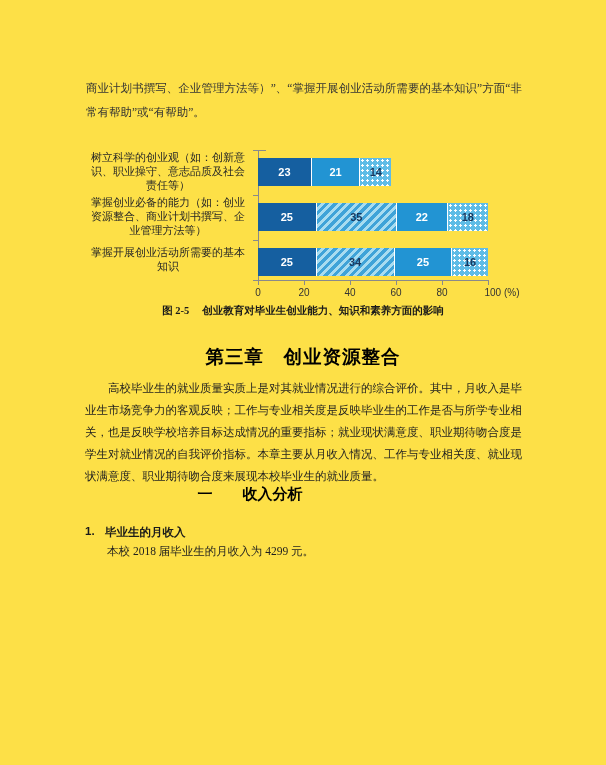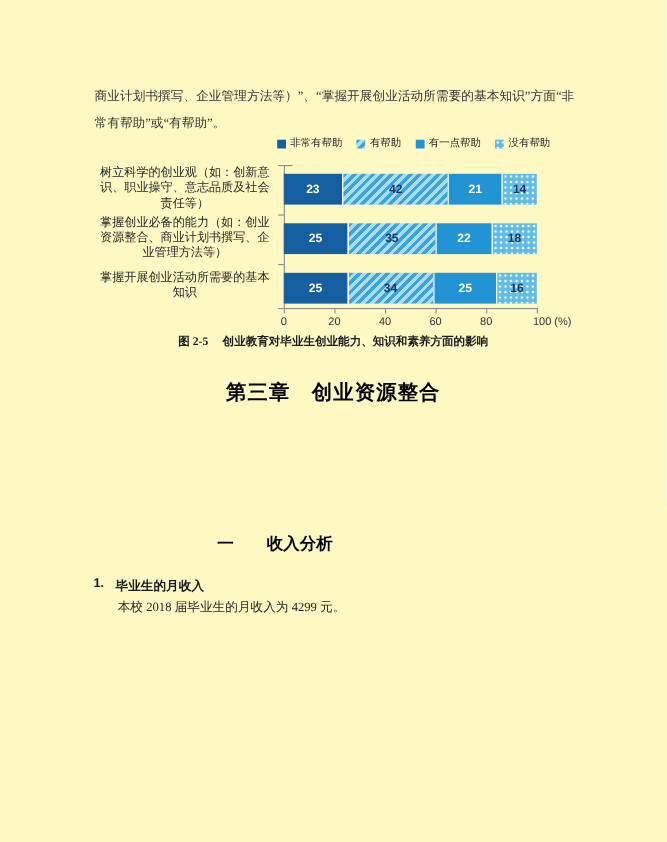--- a/index.html
+++ b/index.html
@@ -1,17 +1,17 @@
 <!DOCTYPE html>
 <html><head>
 <meta charset="utf-8">
 <style>
   html,body{margin:0;padding:0;background:#ffffff;}
   .page{
-    position:relative;width:606px;height:765px;background:#fef9c3;
+    position:relative;width:606px;height:765px;background:#fde047;
     font-family:"Liberation Serif","DejaVu Serif",serif;color:#262626;overflow:hidden;
   }
   
   .intro{
     position:absolute;left:86px;top:76px;width:436px;
     font-size:11.5px;line-height:24px;text-align:justify;color:#333;
   }
   
   .chart{position:absolute;left:86px;top:118px;width:410px;height:190px;}
   .legend{
@@ -78,49 +78,30 @@
   }
 </style>
 </head>
 <body>
 
 <div class="page">
 
   <div class="intro">商业计划书撰写、企业管理方法等）”、“掌握开展创业活动所需要的基本知识”方面“非常有帮助”或“有帮助”。</div>
 
   <div class="chart">
-    <div class="legend">
-        <span class="legend-item">
-          <span class="legend-swatch pat-solid" style="--c: #155fa0;"></span>
-          <span>非常有帮助</span>
-        </span>
-        <span class="legend-item">
-          <span class="legend-swatch pat-stripes" style="--c: #3fa3d8;"></span>
-          <span>有帮助</span>
-        </span>
-        <span class="legend-item">
-          <span class="legend-swatch pat-solid" style="--c: #2294d3;"></span>
-          <span>有一点帮助</span>
-        </span>
-        <span class="legend-item">
-          <span class="legend-swatch pat-dots" style="--c: #5fbce6;"></span>
-          <span>没有帮助</span>
-        </span>
-      </div>
     <div class="plot">
       <div class="axis-y"></div>
       <div class="axis-x"></div>
       <div class="ytick inner" style="top:0"></div>
       <div class="ytick" style="top:0"></div>
       <div class="ytick" style="top:45px"></div>
       <div class="ytick" style="top:90px"></div>
       <div class="ytick" style="top:130px"></div>
     <div class="bar-row" style="top: 8px;">
           <div class="seg pat-solid" style="--c: #155fa0; width: 23%; color: rgb(255, 255, 255);">23</div>
-          <div class="seg pat-stripes" style="--c: #3fa3d8; width: 42%; color: rgb(23, 55, 94);">42</div>
           <div class="seg pat-solid" style="--c: #2294d3; width: 21%; color: rgb(255, 255, 255);">21</div>
           <div class="seg pat-dots" style="--c: #5fbce6; width: 14%; color: rgb(23, 55, 94);">14</div>
         </div>
         <div class="bar-row" style="top: 53px;">
           <div class="seg pat-solid" style="--c: #155fa0; width: 25%; color: rgb(255, 255, 255);">25</div>
           <div class="seg pat-stripes" style="--c: #3fa3d8; width: 35%; color: rgb(23, 55, 94);">35</div>
           <div class="seg pat-solid" style="--c: #2294d3; width: 22%; color: rgb(255, 255, 255);">22</div>
           <div class="seg pat-dots" style="--c: #5fbce6; width: 18%; color: rgb(23, 55, 94);">18</div>
         </div>
         <div class="bar-row" style="top: 98px;">
@@ -145,20 +126,21 @@
     <div class="caption" style="position:static"></div>
   <div class="cat-label" style="top: 32px;">树立科学的创业观（如：创新意识、职业操守、意志品质及社会责任等）</div>
       <div class="cat-label" style="top: 77px;">掌握创业必备的能力（如：创业资源整合、商业计划书撰写、企业管理方法等）</div>
       <div class="cat-label" style="top: 127px;">掌握开展创业活动所需要的基本知识</div>
     </div>
 
   <div class="caption">图 2-5　 创业教育对毕业生创业能力、知识和素养方面的影响</div>
 
   <div class="chapter-title">第三章　创业资源整合</div>
 
+  <div class="body-par">高校毕业生的就业质量实质上是对其就业情况进行的综合评价。其中，月收入是毕业生市场竞争力的客观反映；工作与专业相关度是反映毕业生的工作是否与所学专业相关，也是反映学校培养目标达成情况的重要指标；就业现状满意度、职业期待吻合度是学生对就业情况的自我评价指标。本章主要从月收入情况、工作与专业相关度、就业现状满意度、职业期待吻合度来展现本校毕业生的就业质量。</div>
 
   <div class="section-title">一　　收入分析</div>
 
   <div class="numbered-item">
     <span class="num">1.</span>
     <span>毕业生的月收入</span>
   </div>
 
   <div class="item-body">本校 2018 届毕业生的月收入为 4299 元。</div>
 

